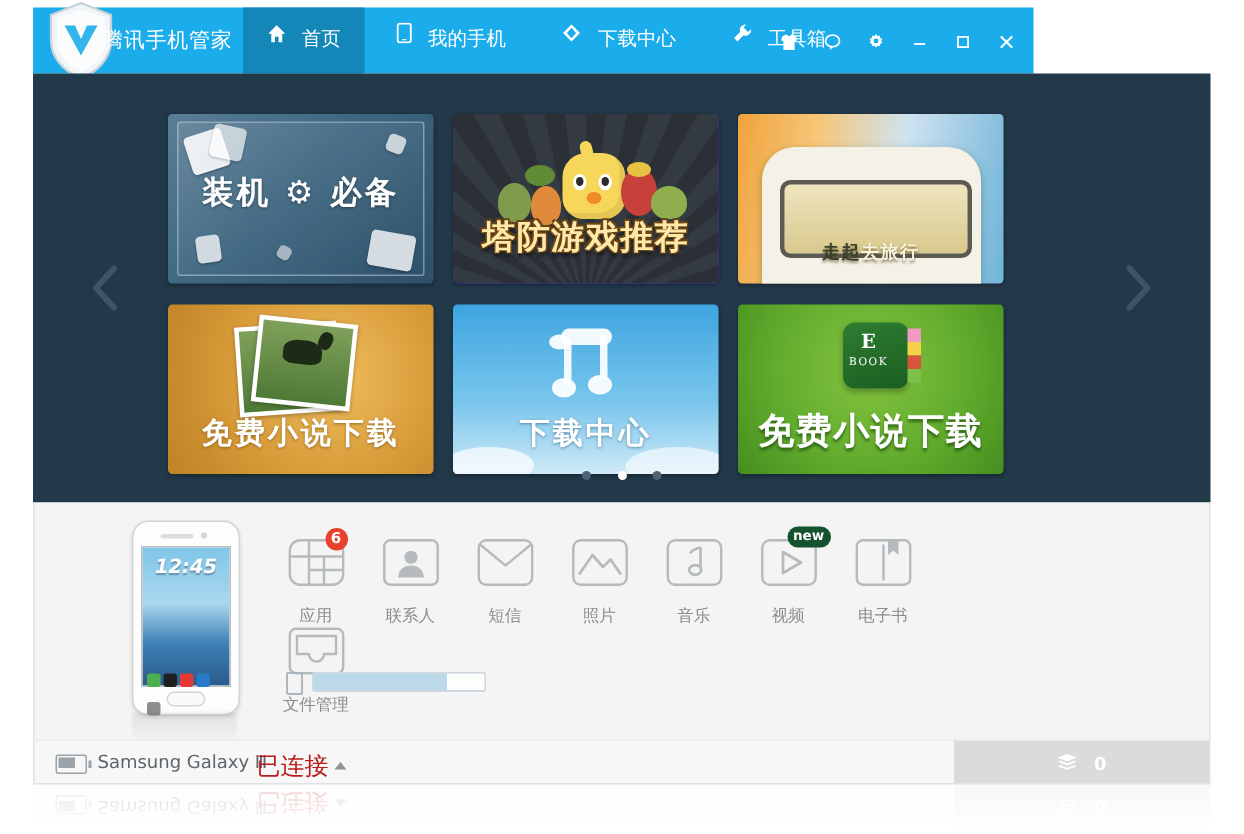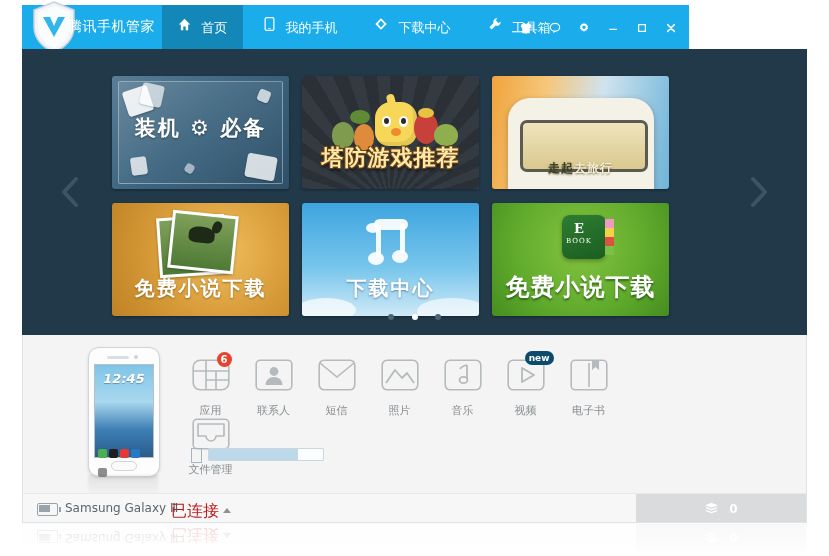--- a/index.html
+++ b/index.html
@@ -94,21 +94,21 @@
   .pclock{position:absolute;left:0;top:6px;width:100%;text-align:center;color:#fff;font-size:13px;font-weight:bold;text-shadow:0 1px 1px rgba(0,0,0,.3);}
   .pdock{position:absolute;left:3px;bottom:4px;width:52px;height:10px;}
   .pdock i{display:inline-block;width:9px;height:9px;margin-right:2px;border-radius:2px;}
   .preflect{position:absolute;left:65px;top:140px;width:70px;height:22px;background:linear-gradient(180deg,rgba(0,0,0,.07),rgba(0,0,0,0));border-radius:0 0 11px 11px;filter:blur(1px);}
 
   .icons{position:absolute;left:160px;top:24px;width:470px;}
   .iwrap{position:relative;float:left;width:55px;margin-right:8px;text-align:center;cursor:pointer;}
   .ibox{position:relative;display:inline-block;width:38px;height:32px;}
   .ilbl{display:block;margin-top:8px;font-size:11px;color:#888d91;}
   .badge{position:absolute;right:-2px;top:-7px;min-width:15px;height:15px;line-height:15px;border-radius:8px;background:#e8422f;color:#fff;font-size:10px;font-weight:bold;text-align:center;padding:0 2px;box-sizing:border-box;}
-  .badge.new{background:#0c4a6e;border-radius:7px;font-size:9px;height:14px;line-height:14px;right:-9px;top:-8px;padding:0 4px;}
+  .badge.new{background:#14532d;border-radius:7px;font-size:9px;height:14px;line-height:14px;right:-9px;top:-8px;padding:0 4px;}
 
   .bars{position:absolute;left:168px;top:112px;width:470px;}
   .barwrap{position:relative;float:left;width:140px;margin-right:22px;}
   .bicon{position:absolute;left:0;top:1px;width:9px;height:13px;border:1px solid #a8b4bd;border-radius:1px;}
   .btrack{position:absolute;left:17px;top:1px;width:116px;height:13px;background:#fcfdfd;border:1px solid #ccd6dd;border-radius:2px;box-sizing:border-box;}
   .bfill{position:absolute;left:0;top:0;height:100%;background:#bcd9ea;}
 
   .optim{position:absolute;right:38px;top:20px;width:96px;height:96px;border-radius:50%;
       background:radial-gradient(circle at 50% 35%,#ffffff 0%,#f3f6f8 62%,#e4ebf0 100%);
       box-shadow:0 0 0 1px #e3e9ed,0 2px 6px rgba(120,150,170,.30);cursor:pointer;}

